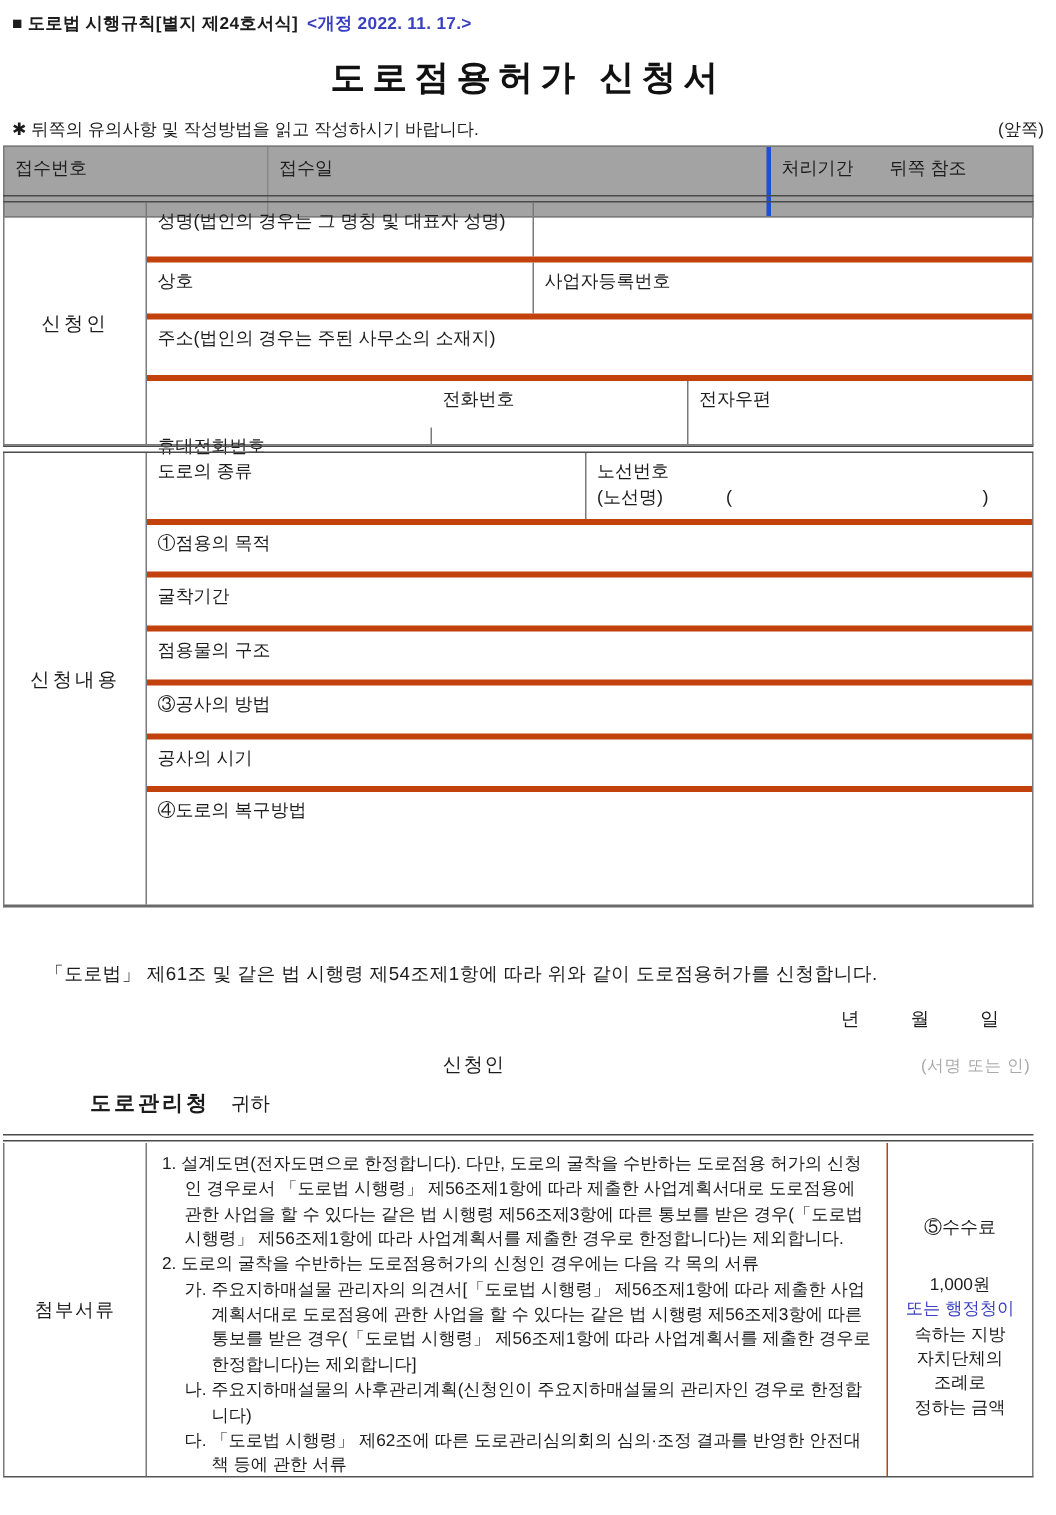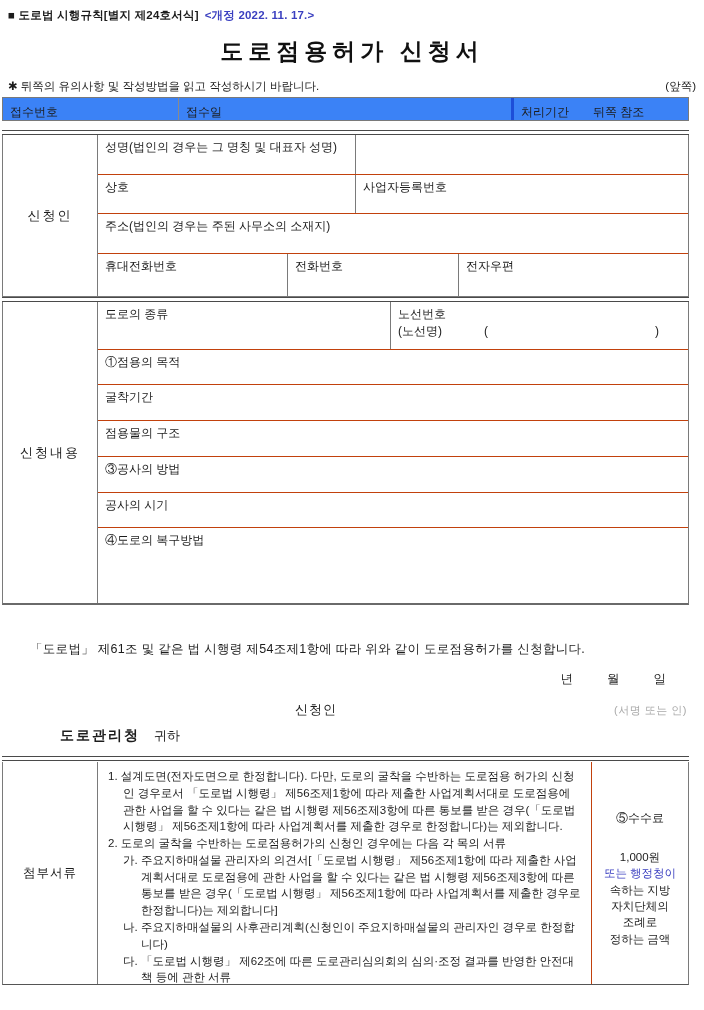--- a/index.html
+++ b/index.html
@@ -21,40 +21,40 @@
   .note-line { top:79px; left:8px; width:688px; display:flex;
     justify-content:space-between; font-size:11.5px;gap:20px; }
 
   
   .tbl { left:2px; width:687px; border:1px solid #7a7a7a; border-top:none; display:flex; }
   .dline { left:2px; width:687px; height:5px;
     border-top:1.5px solid #4a4a4a; border-bottom:1.5px solid #4a4a4a; }
   .seccol { width:95px; border-right:1px solid #7a7a7a; display:flex;
     align-items:center; justify-content:center; font-size:13px; letter-spacing:2px; }
   .rows { flex:1; display:flex; flex-direction:column; }
-  .r { display:flex; border-bottom:1px solid #c2410c; }
+  .r { display:flex; border-bottom:4px solid #c2410c; }
   .r:last-child { border-bottom:none; }
   .c { padding:4px 7px; font-size:12px; line-height:1.35; }
   .bdr { border-right:1px solid #7a7a7a; }
 
   
-  .receipt { top:97px; height:24px; background:#3b82f6; border-top:1px solid #7a7a7a; }
+  .receipt { top:97px; height:48px; background:#a3a3a3; border-top:1px solid #7a7a7a; }
   .receipt .c { padding-top:6px; }
   .rc1 { width:176px; border-right:1px solid #8a8a8a; }
   .rc2 { width:335px; border-right:3px solid #1d4ed8; }
   .rc3 { flex:1; display:flex; gap:24px; }
 
   
   .applicant { top:135px; height:162px; }
   .app-r1 { height:40px; }
   .app-r2 { height:39px; }
   .app-r3 { height:41px; }
   .app-r4 { height:42px; }
   .w258 { width:258px; }
-  .w190 { width:190px; }
+  .w190 { width:190px;margin-top:31px; }
   .w171 { width:171px; }
   .grow { flex:1; }
 
   
   .application { top:302px; height:303px; border-bottom:2.5px solid #6a6a6a; }
   .apc-r1 { height:48px; }
   .apc-s  { height:35px; }
   .apc-m  { height:36px; }
   .apc-r8 { height:41px; }
   .w293 { width:293px; }

